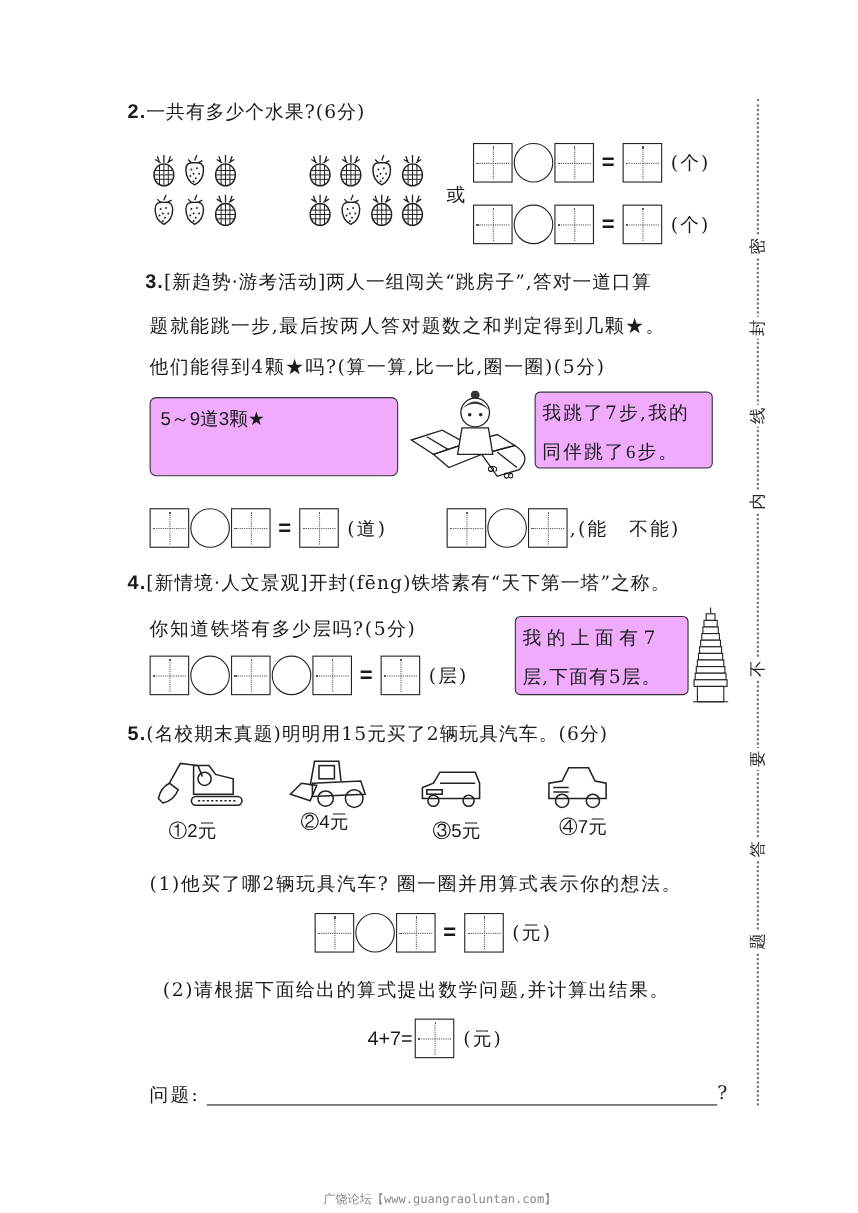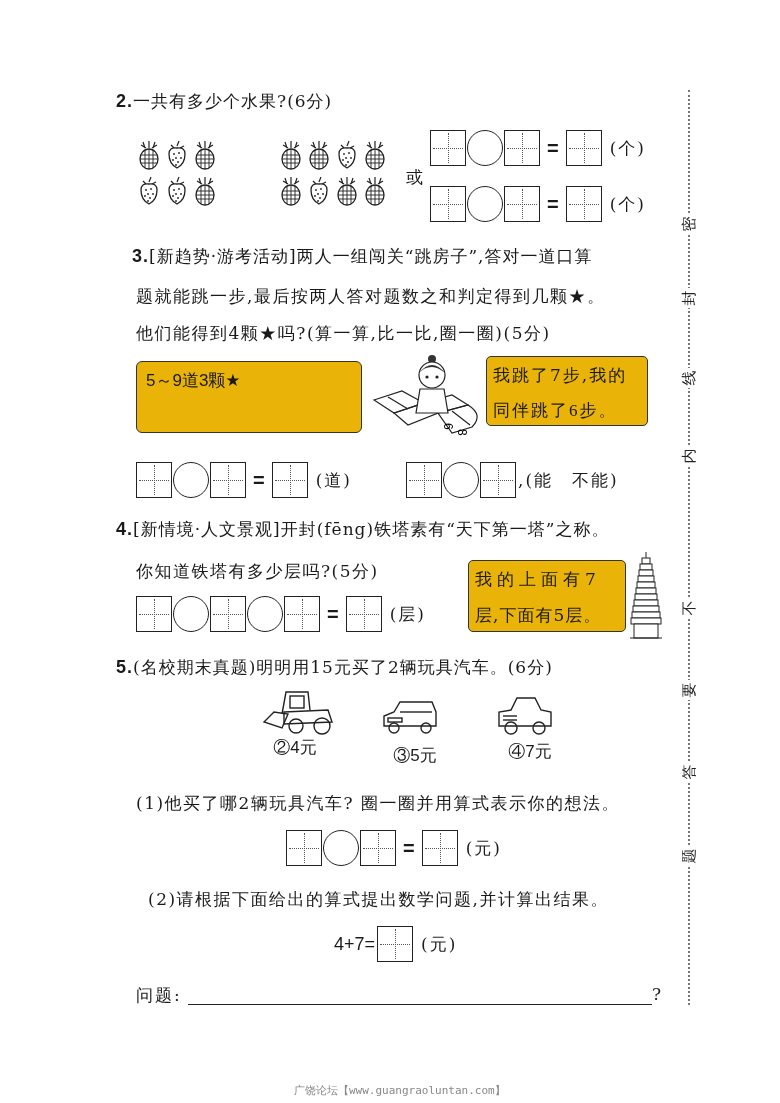--- a/index.html
+++ b/index.html
@@ -21,21 +21,21 @@
   .box::before { content: ""; position: absolute; left: 50%; top: 2px; bottom: 2px; border-left: 1px dotted #555; }
   .box::after { content: ""; position: absolute; top: 50%; left: 2px; right: 2px; border-top: 1px dotted #555; }
   .circ {
     display: inline-block; width: 36px; height: 36px; border: 1.6px solid #222; border-radius: 50%;
     box-sizing: border-box; vertical-align: middle; margin: 0 1px;
   }
   .eq { display: inline-block; vertical-align: middle; font-family: "Liberation Sans", sans-serif; font-size: 20px; font-weight: bold; margin: 0 7px; }
   .unit { display: inline-block; vertical-align: middle; font-size: 17px; margin-left: 8px; letter-spacing: 2px; }
   .row { display: flex; align-items: center; white-space: nowrap; }
 
-  .rbox { border: 1.6px solid #333; border-radius: 6px; box-sizing: border-box; background: #eab308; }
+  .rbox { border: 1.6px solid #333; border-radius: 6px; box-sizing: border-box; background: #f0abfc; }
 
   
   .bind-line { position: absolute; left: 688px; top: 90px; height: 915px; border-left: 2px dotted #777; }
   .bind-char {
     position: absolute; left: 679px; width: 20px; text-align: center; font-size: 15px; background: #fff;
     transform: rotate(-90deg); color: #222; line-height: 20px;
   }
   .footer { position: absolute; top: 1083px; left: 294px; font-family: "DejaVu Sans Mono", monospace; font-size: 11px; color: #888; white-space: nowrap; }
   .fruit { display: inline-block; width: 22px; height: 30px; margin-right: 6px; vertical-align: top; }
   .fruit svg { width: 22px; height: 30px; display: block; }
@@ -264,20 +264,33 @@
       <line x1="2" y1="86" x2="34" y2="86"></line>
     </g>
   </svg>
 </div>
 
 <div class="abs q-title" style="left:116px; top:656px;">
   <b>5.</b><span>(名校期末真题)明明用15元买了2辆玩具汽车。(6分)</span>
 </div>
 
 <div class="abs" style="left:140px; top:688px; width:520px; height:84px;">
+  <div class="abs veh" style="left:0; top:0; width:90px;">
+    <svg width="90" height="48" viewBox="0 0 90 48">
+      <g fill="none" stroke="#222" stroke-width="1.4">
+        <path d="M4 38 Q6 28 14 24 L22 30 Q18 40 8 42 Z"></path>
+        <path d="M14 24 L24 6 L40 8 L44 18"></path>
+        <path d="M36 14 L36 34 L72 34 L72 20 L56 16 L50 8 L36 8 Z"></path>
+        <circle cx="46" cy="20" r="6"></circle>
+        <rect x="34" y="36" width="46" height="8" rx="4"></rect>
+        <line x1="40" y1="40" x2="74" y2="40" stroke-dasharray="2 2"></line>
+      </g>
+    </svg>
+    <div class="price" style="width:70px; margin-top:8px;">①2元</div>
+  </div>
   <div class="abs veh" style="left:120px; top:0; width:90px;">
     <svg width="80" height="48" viewBox="0 0 80 48">
       <g fill="none" stroke="#222" stroke-width="1.4">
         <path d="M4 34 L14 24 L28 26 L22 40 Z"></path>
         <path d="M22 26 L26 4 L48 4 L50 22"></path>
         <rect x="30" y="8" width="14" height="12"></rect>
         <path d="M24 24 L68 22 L72 34 L24 36 Z"></path>
         <circle cx="36" cy="38" r="7"></circle>
         <circle cx="62" cy="38" r="8"></circle>
       </g>

